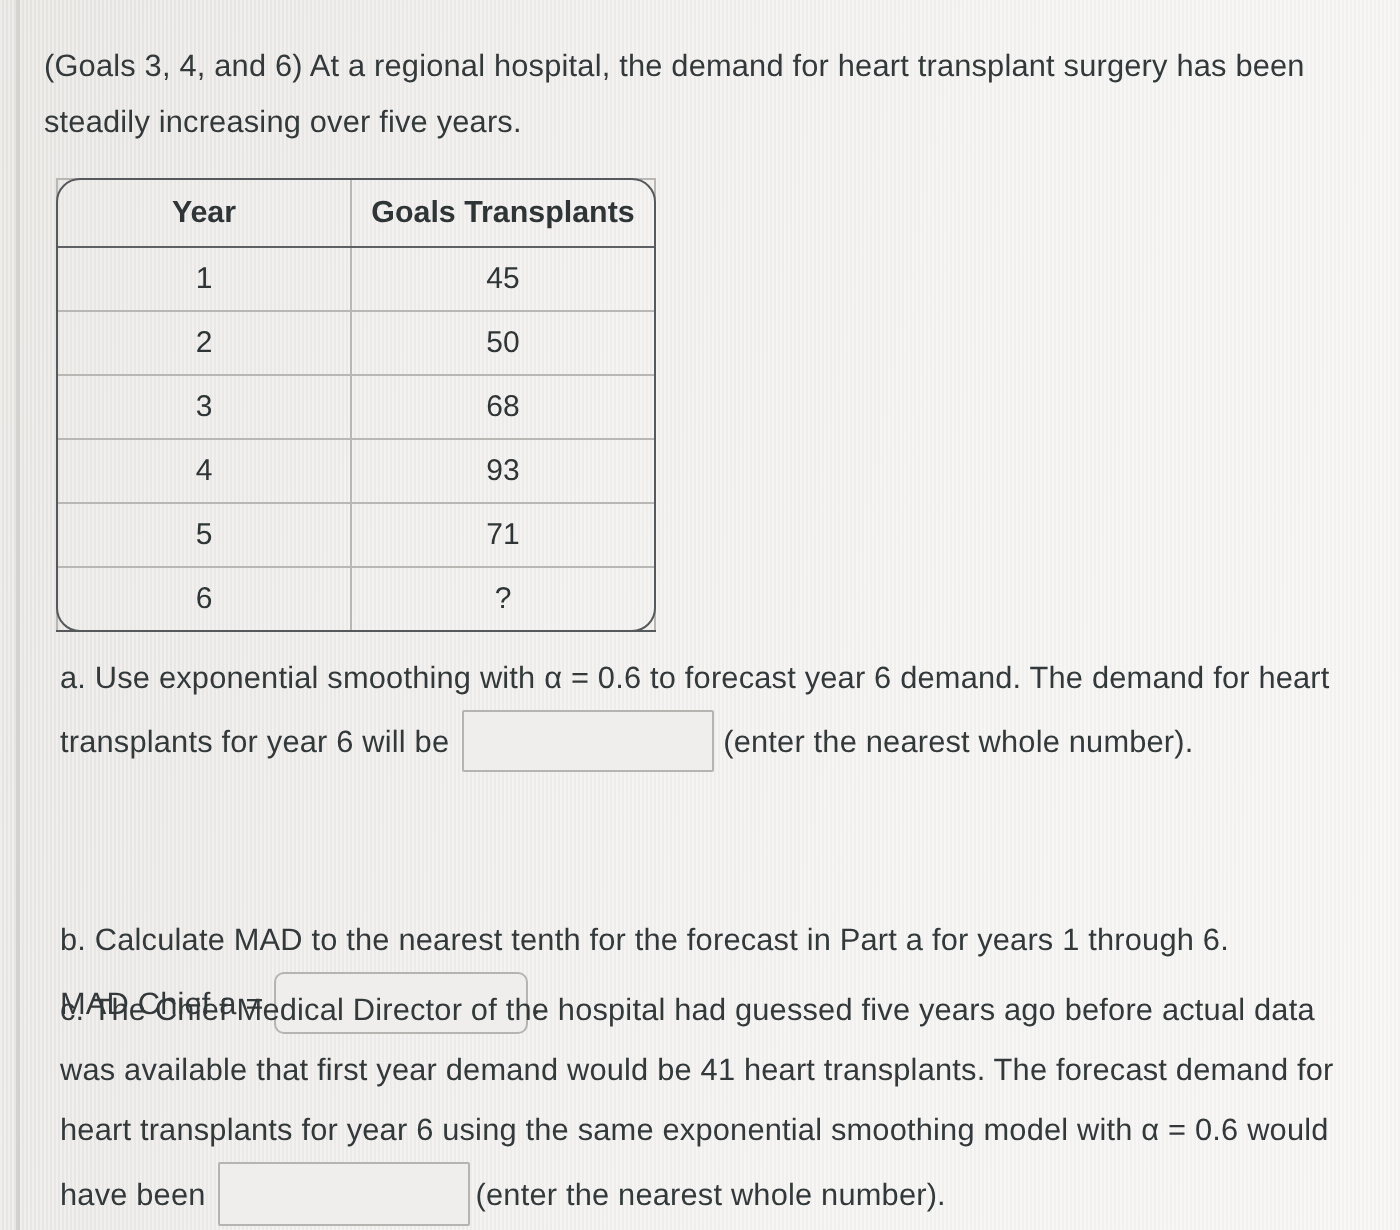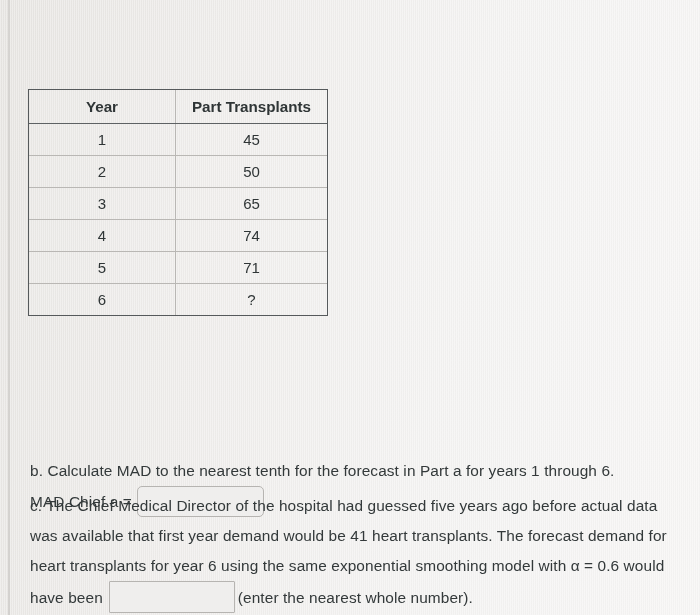--- a/index.html
+++ b/index.html
@@ -54,20 +54,21 @@
 
   
   #data-table {
     position: absolute;
     left: 28px;
     top: 89px;
     width: 299px;
     border-collapse: collapse;
     table-layout: fixed;
     background: rgba(255,255,255,0.08);
+    border-radius: 12px;
   }
   #data-table col.c-year { width: 147px; }
   #data-table col.c-val  { width: 152px; }
   #data-table th,
   #data-table td {
     text-align: center;
     font-size: 15px;
     height: 31px;
     padding: 0;
     border: 1px solid #b9b7b4;
@@ -131,58 +132,60 @@
   .nbsp-gap { display: inline-block; width: 2px; }
 </style>
 </head>
 <body>
 
 <div id="page"></div>
 <div id="left-edge-line"></div>
 
 <div class="content">
 
+  <div id="intro">(Goals 3, 4, and 6) At a regional hospital, the demand for heart transplant surgery has been steadily increasing over five years.</div>
 
   <table id="data-table">
     <colgroup>
       <col class="c-year">
       <col class="c-val">
     </colgroup>
     <thead>
       <tr>
         <th>Year</th>
-        <th>Part Transplants</th>
+        <th>Goals Transplants</th>
       </tr>
     </thead>
     <tbody>
       <tr>
         <td>1</td>
         <td>45</td>
       </tr>
       <tr>
         <td>2</td>
         <td>50</td>
       </tr>
       <tr class="thick-top">
         <td>3</td>
-        <td>65</td>
+        <td>68</td>
       </tr>
       <tr>
         <td>4</td>
-        <td>74</td>
+        <td>93</td>
       </tr>
       <tr>
         <td>5</td>
         <td>71</td>
       </tr>
       <tr>
         <td>6</td>
         <td>?</td>
       </tr>
     </tbody>
   </table>
 
+  <div class="q" id="qa"><span>a. Use exponential smoothing with α = 0.6 to forecast year 6 demand. The demand for heart transplants for year 6 will be</span><span class="nbsp-gap"></span><input class="answer-box" id="answer-a" type="text" placeholder="" style=""><span>(enter the nearest whole number).</span></div>
 
   <div class="q" id="qb"><div>b. Calculate MAD to the nearest tenth for the forecast in Part a for years 1 through 6.</div><span>MAD Chief a =</span><input class="answer-box" id="answer-b" type="text" placeholder="" style=""><span>.</span></div>
 
   <div class="q" id="qc"><span>c. The Chief Medical Director of the hospital had guessed five years ago before actual data was available that first year demand would be 41 heart transplants. The forecast demand for heart transplants for year 6 using the same exponential smoothing model with α = 0.6 would have been</span><span class="nbsp-gap"></span><input class="answer-box" id="answer-c" type="text" placeholder="" style=""><span>(enter the nearest whole number).</span></div>
 
 </div>
 
 </body></html>

